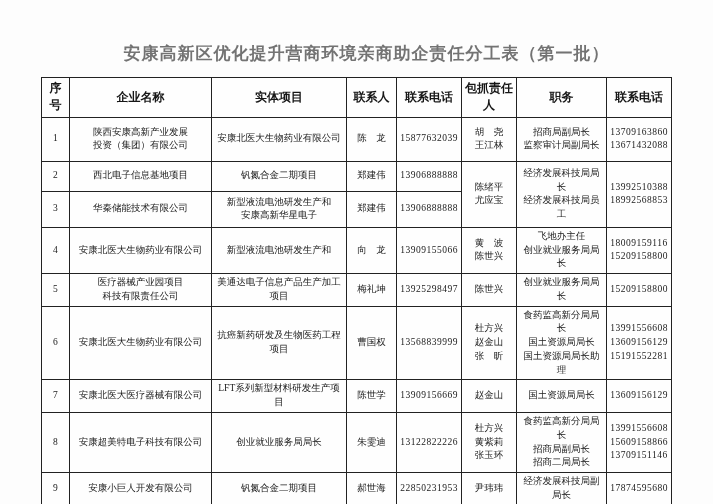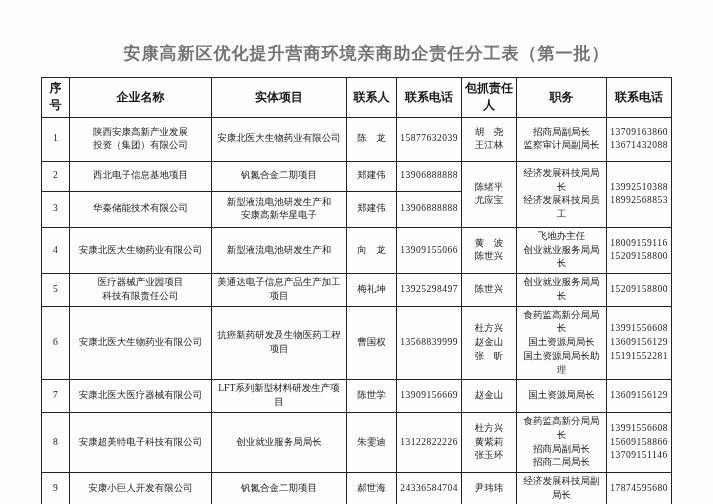--- a/index.html
+++ b/index.html
@@ -183,21 +183,21 @@
 招商二局局长</td>
           <td class="num-cell">13991556608
 15609158866
 13709151146</td>
         </tr>
         <tr style="height: 31px;">
           <td class="num-cell">9</td>
           <td>安康小巨人开发有限公司</td>
           <td>钒氮合金二期项目</td>
           <td>郝世海</td>
-          <td class="num-cell">24336584704</td>
+          <td class="num-cell">22850231953</td>
           <td>尹玮玮</td>
           <td>经济发展科技局副局长</td>
           <td class="num-cell">17874595680</td>
         </tr>
         <tr style="height: 33px;">
           <td class="num-cell">10</td>
           <td>安康启迪瑞行清洁能源有限公司</td>
           <td>城市集中供热、制冷项目</td>
           <td>杨延富</td>
           <td class="num-cell">18191453734</td>

